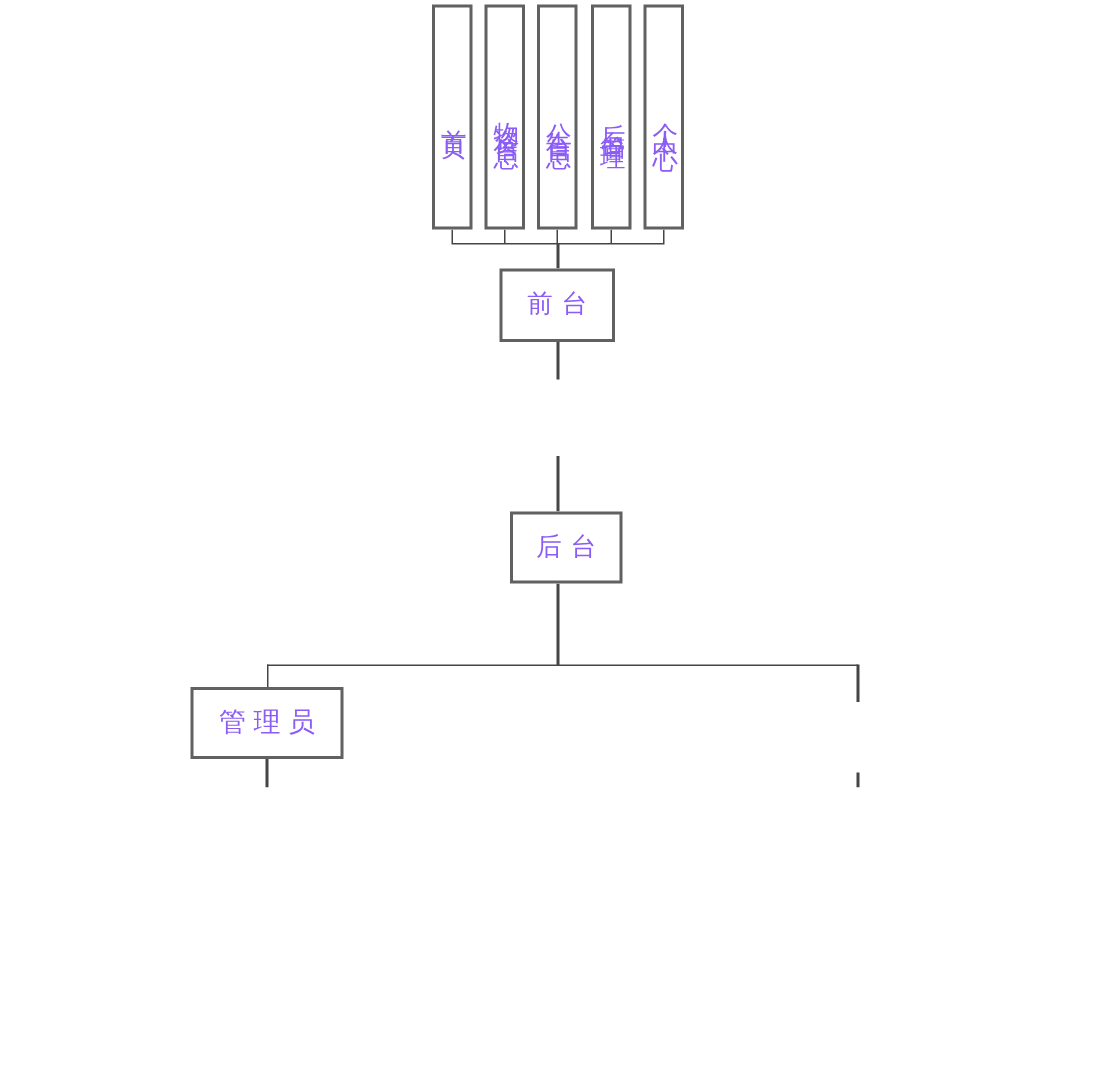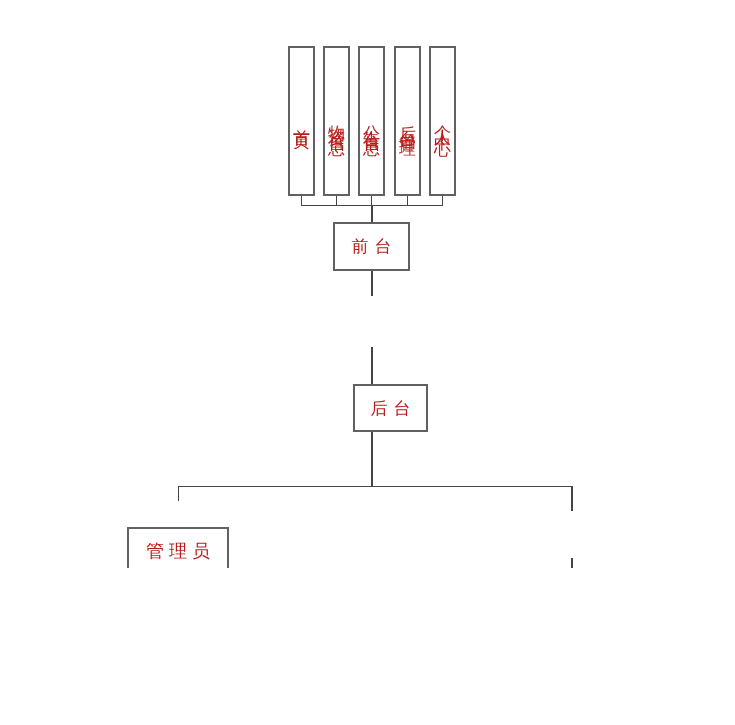--- a/index.html
+++ b/index.html
@@ -6,23 +6,22 @@
     margin: 0;
     padding: 0;
     background: #ffffff;
   }
   .canvas {
     position: relative;
     width: 735px;
     height: 525px;
     background: #ffffff;
     font-family: "DejaVu Serif", "Liberation Serif", serif;
-    color: #b91c1c;
+    color: #8b5cf6;
     overflow: hidden;
-    margin-top: 43px;
   }
   .box {
     position: absolute;
     background: #ffffff;
     border: 2px solid #616161;
     box-sizing: border-box;
     display: flex;
     align-items: center;
     justify-content: center;
     text-align: center;
@@ -105,25 +104,25 @@
   </div>
   <div class="box" style="left:429px;top:3px;width:27px;height:150px">
     <span class="vtext fs-top">个人中心</span>
   </div>
 
   <div class="box hbox" style="left:333px;top:179px;width:77px;height:49px">
     <span class="fs-mid">前台</span>
   </div>
 
 
-  <div class="box hbox" style="left:353px;top:341px;width:75px;height:48px">
+  <div class="box hbox" style="left:340px;top:341px;width:75px;height:48px">
     <span class="fs-mid">后台</span>
   </div>
 
-  <div class="box hbox" style="left:127px;top:484px;width:102px;height:48px">
+  <div class="box hbox" style="left:127px;top:458px;width:102px;height:48px">
     <span class="fs-role">管理员</span>
   </div>
 
   <div class="box" style="left:45px;top:548px;width:27px;height:170px">
     <span class="vtext fs-adm">系统首页</span>
   </div>
   <div class="box" style="left:80px;top:548px;width:27px;height:170px">
     <span class="vtext fs-adm">个人中心</span>
   </div>
   <div class="box" style="left:116px;top:548px;width:27px;height:170px">

